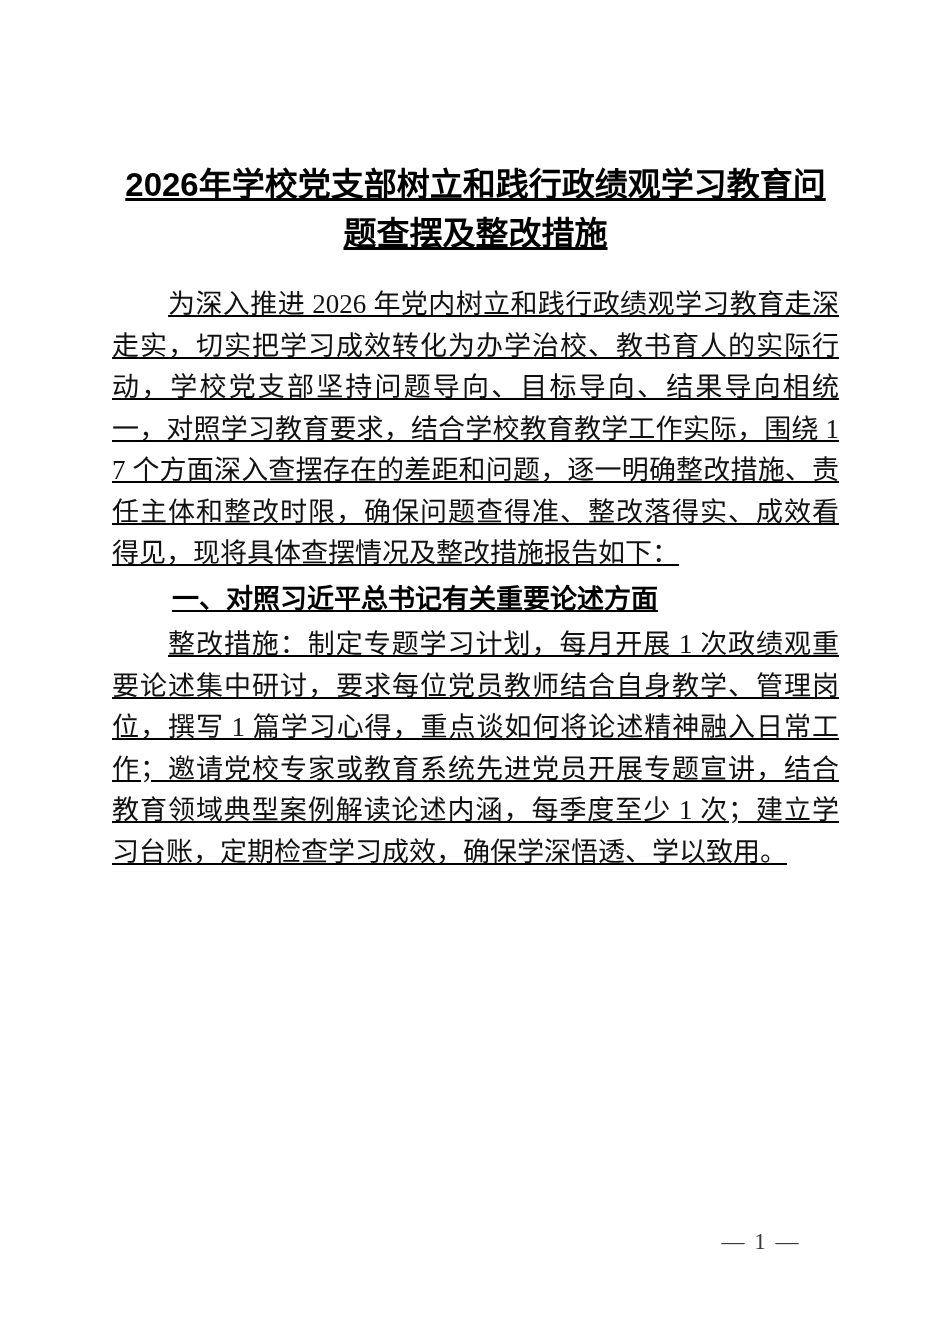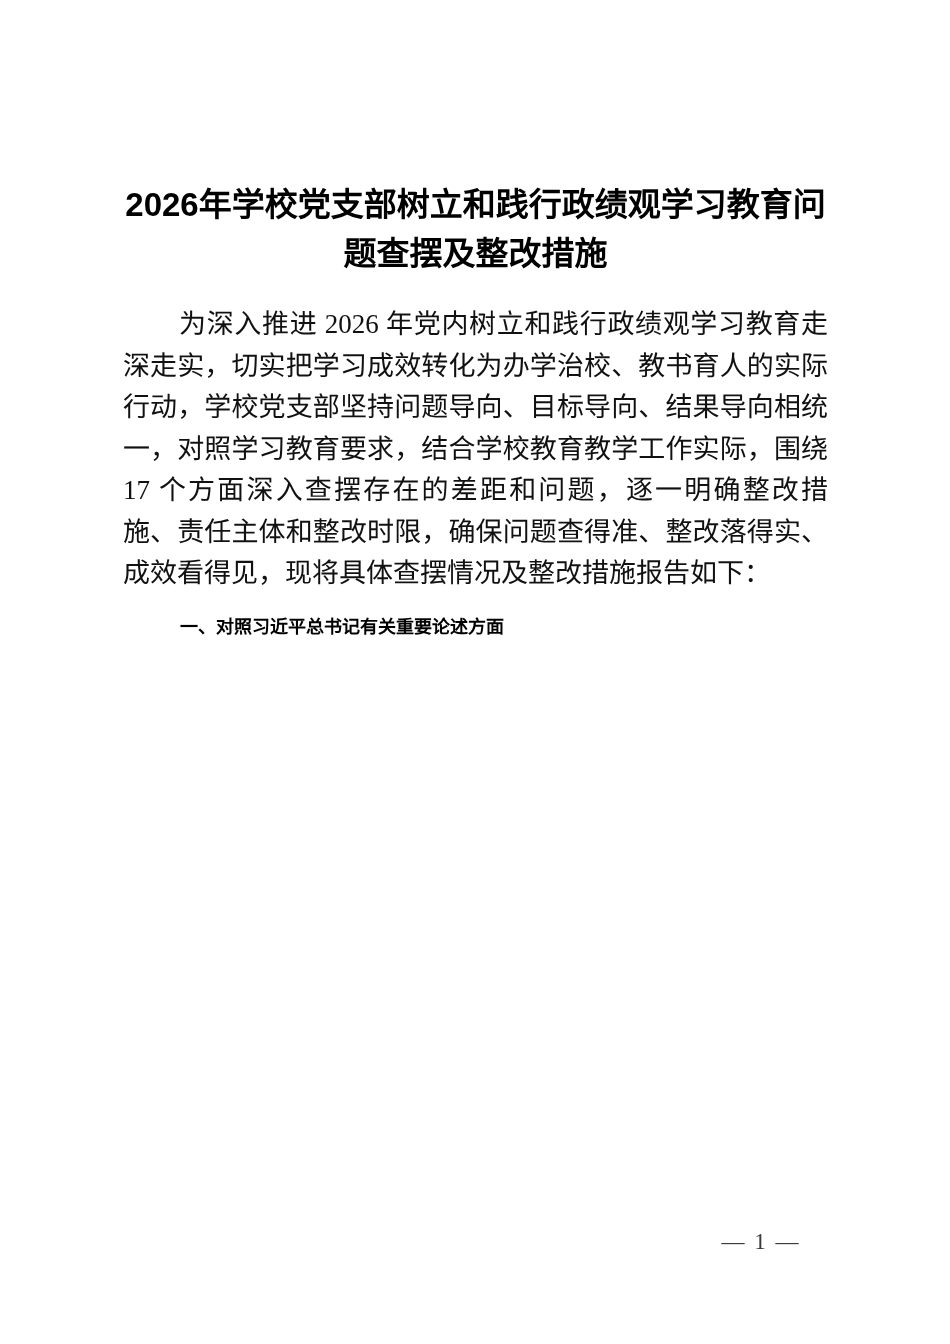--- a/index.html
+++ b/index.html
@@ -16,22 +16,23 @@
     margin: 0 auto;
     background: #ffffff;
     overflow: hidden;
     box-sizing: border-box;
   }
 
   
   .doc-body {
     position: absolute;
     left: 112px;
-    top: 180px;
+    top: 160px;
     width: 727px;
+    text-decoration: underline;
   }
 
   
   .doc-title {
     font-family: "Liberation Sans", "DejaVu Sans", sans-serif;
     font-size: 33px;
     line-height: 49px;
     font-weight: 700;
     color: #000000;
     text-align: center;
@@ -43,39 +44,39 @@
 
   
   .para {
     font-family: "Liberation Serif", "DejaVu Serif", serif;
     font-size: 27px;
     line-height: 41.5px;
     color: #111111;
     text-align: justify;
     text-justify: inter-ideograph;
     text-indent: 56px;
-    margin: 11px;
+    margin: 0;
     padding: 0;
     word-break: break-all;
     -webkit-font-smoothing: antialiased;
   }
 
   .para + .para {
     margin-top: 0px;
   }
 
   
   .section-heading {
     font-family: "Liberation Sans", "DejaVu Sans", sans-serif;
-    font-size: 18px;
+    font-size: 27px;
     line-height: 41.5px;
     font-weight: 700;
     color: #000000;
     text-indent: 56px;
-    margin: 12px;
+    margin: 4px;
     padding: 0;
     text-align: left;
     word-break: break-all;
   }
 
   
   .page-footer {
     position: absolute;
     left: 0;
     right: 0;
@@ -100,20 +101,21 @@
 
   <div class="doc-body">
 
     <h1 class="doc-title">2026年学校党支部树立和践行政绩观学习教育问题查摆及整改措施</h1>
 
     <p class="para">为深入推进 2026 年党内树立和践行政绩观学习教育走深走实，切实把学习成效转化为办学治校、教书育人的实际行动，学校党支部坚持问题导向、目标导向、结果导向相统一，对照学习教育要求，结合学校教育教学工作实际，围绕 17 个方面深入查摆存在的差距和问题，逐一明确整改措施、责任主体和整改时限，确保问题查得准、整改落得实、成效看得见，现将具体查摆情况及整改措施报告如下：</p>
 
     <p class="section-heading">一、对照习近平总书记有关重要论述方面</p>
 
 
+    <p class="para">整改措施：制定专题学习计划，每月开展 1 次政绩观重要论述集中研讨，要求每位党员教师结合自身教学、管理岗位，撰写 1 篇学习心得，重点谈如何将论述精神融入日常工作；邀请党校专家或教育系统先进党员开展专题宣讲，结合教育领域典型案例解读论述内涵，每季度至少 1 次；建立学习台账，定期检查学习成效，确保学深悟透、学以致用。</p>
 
   </div>
 
   <div class="page-footer">
     <span class="pf-inner">— 1 —</span>
   </div>
 
 </div>
 
 </body></html>

